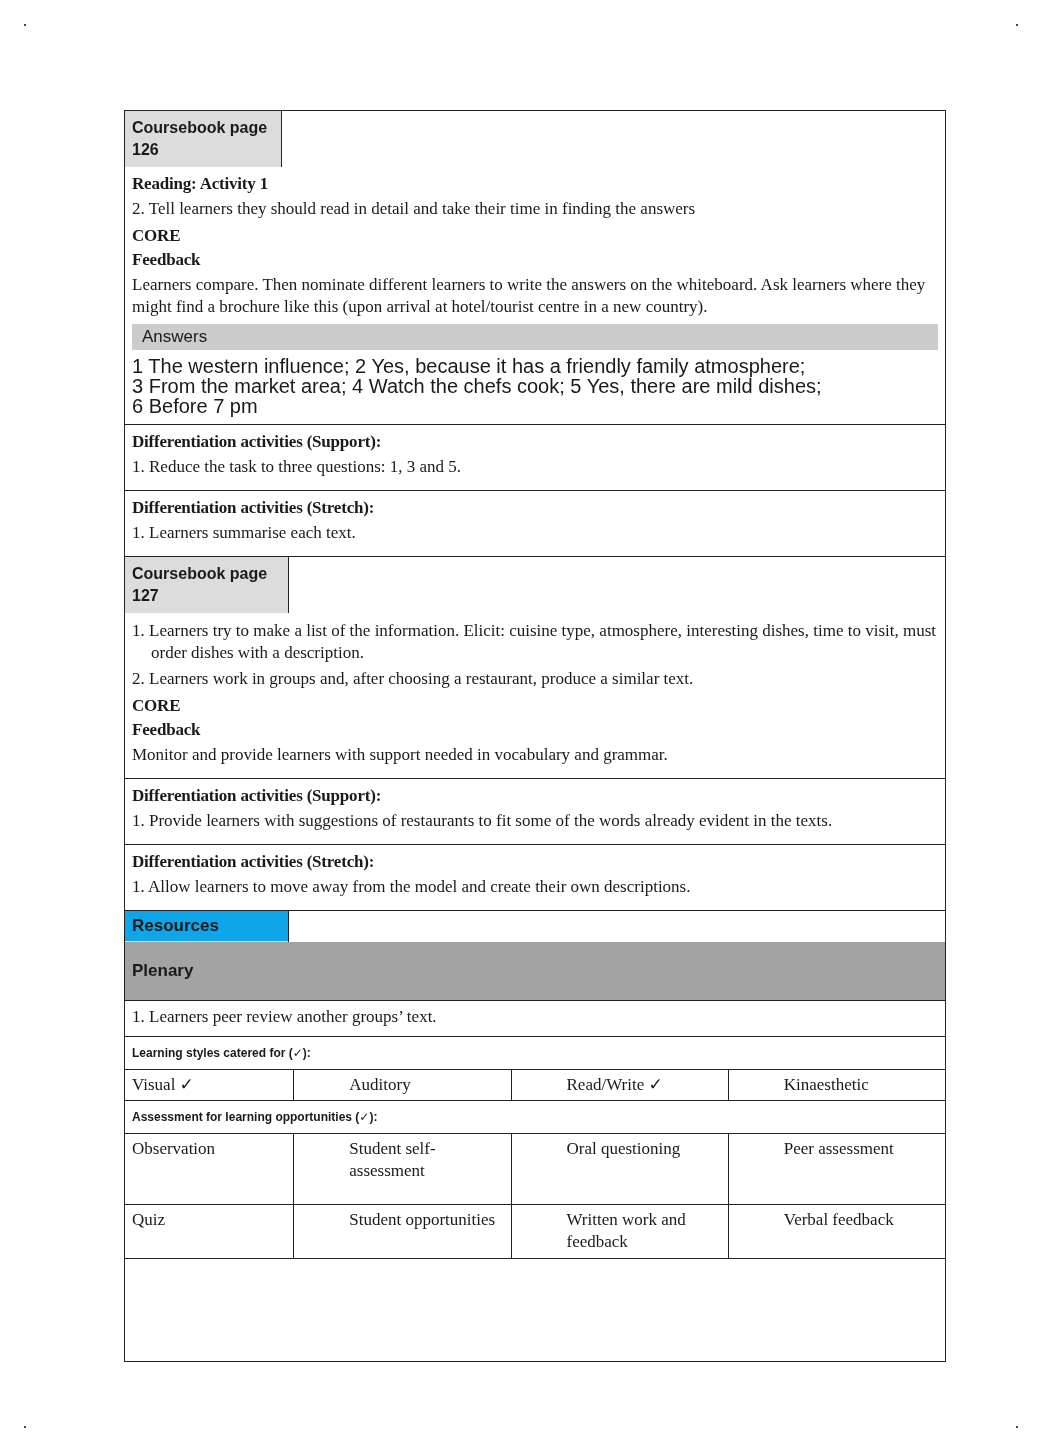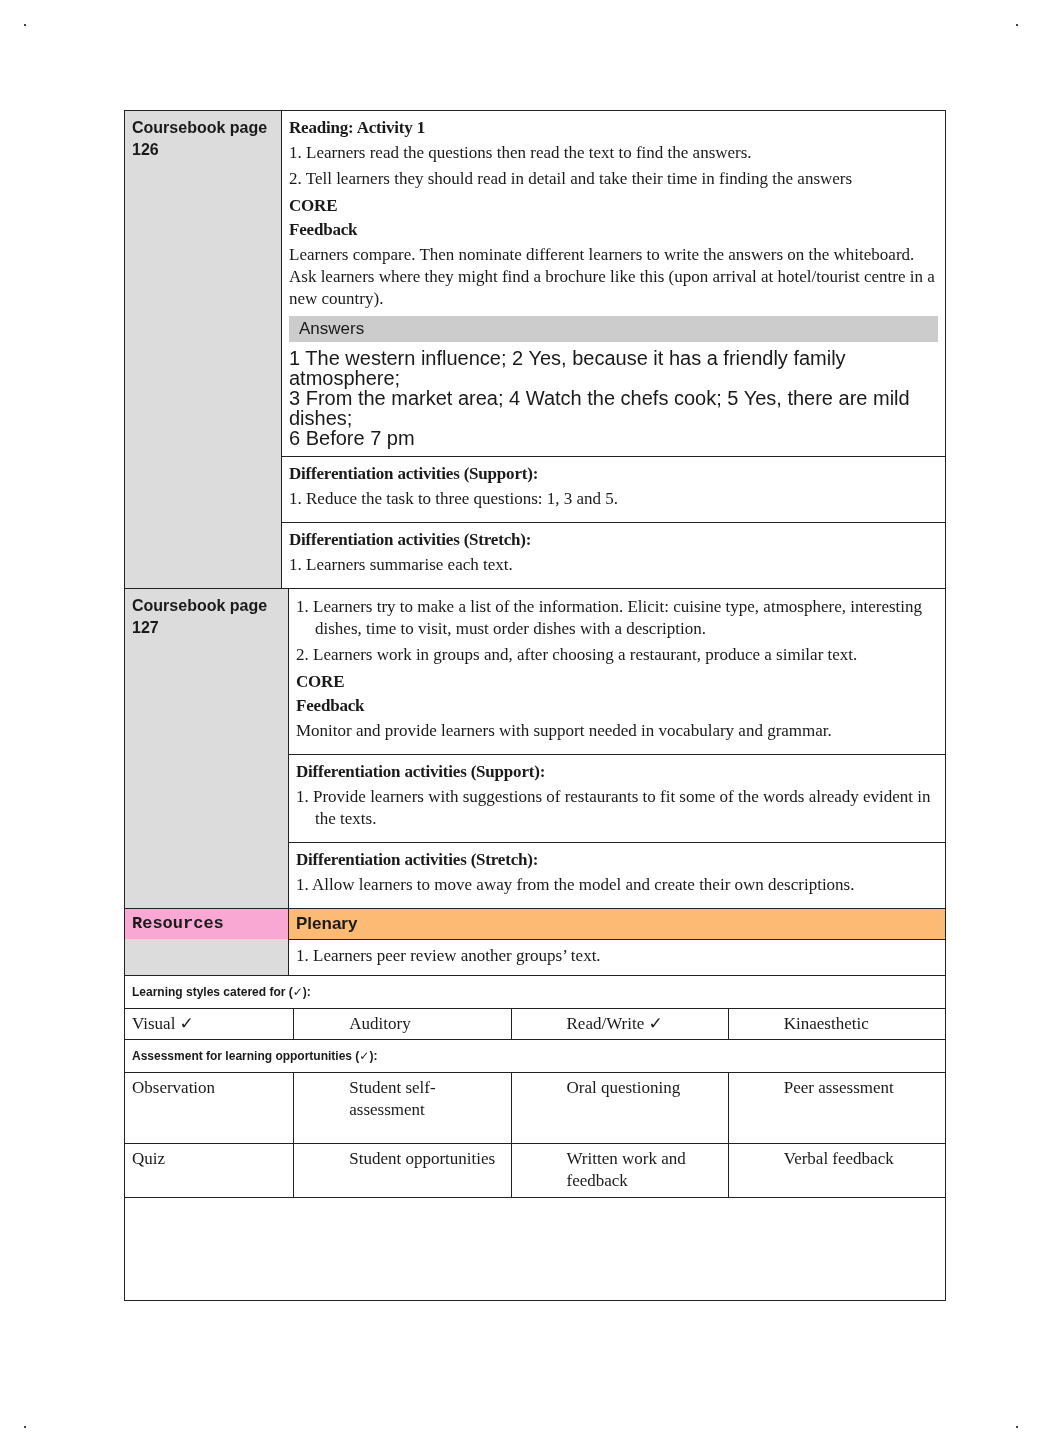--- a/index.html
+++ b/index.html
@@ -4,33 +4,33 @@
 <style>
   html, body { margin: 0; padding: 0; background: #ffffff; }
   body { width: 1042px; height: 1453px; position: relative; overflow: hidden; }
   .corner { position: absolute; width: 2px; height: 2px; background: #444; }
   .serif { font-family: "Liberation Serif", "DejaVu Serif", serif; }
   .sans { font-family: "Liberation Sans", "DejaVu Sans", sans-serif; }
   #doc {
     position: absolute; left: 124px; top: 110px; width: 822px;
     border: 1.5px solid #222; box-sizing: border-box; color: #1a1a1a;
   }
-  .row { display: flex; border-bottom: 1.5px solid #222; }
+  .row { display: flex; border-bottom: 1.5px solid #222; flex-direction: column; }
   .row:last-child { border-bottom: none; }
   .left { width: 164px; flex: none; background: #dcdcdc; border-right: 1.5px solid #222; box-sizing: border-box; padding: 6px 7px; font-size: 16px; font-weight: bold; line-height: 22px; }
   .right { flex: 1; }
   .sect { border-bottom: 1.5px solid #222; padding: 5px 7px 8px 7px; }
   .sect:last-child { border-bottom: none; }
   .h { font-weight: bold; font-size: 17px; line-height: 24px; letter-spacing: -0.2px; }
   .p { font-size: 17px; line-height: 22px; margin: 2px 0 4px 0; }
   .li { font-size: 17px; line-height: 22px; padding-left: 19px; text-indent: -19px; margin: 2px 0 4px 0; }
   .answers-head { background: #cccccc; font-size: 17px; padding: 2px 10px; margin: 6px 0 6px 0; line-height: 22px; }
   .ans { font-size: 20px; line-height: 20px; }
-  .plenary-head { background: #fdba74; font-weight: bold; font-size: 17px; padding: 5px 7px; line-height: 20px; border-bottom: 1.5px solid #222; }
-  .resources-head { background: #f9a8d4; font-family: Liberation Mono, monospace; }
+  .plenary-head { background: #a3a3a3; font-weight: bold; font-size: 17px; padding: 19px 7px; line-height: 20px; border-bottom: 1.5px solid #222; }
+  .resources-head { background: #0ea5e9; }
   .full { padding: 5px 7px; font-weight: bold; font-size: 12px; line-height: 22px; border-bottom: 1.5px solid #222; }
   .grid4 { display: flex; border-bottom: 1.5px solid #222; gap: 48px; }
   .grid4 .c { flex: 1; border-right: 1.5px solid #222; padding: 4px 7px; font-size: 17px; line-height: 22px; box-sizing: border-box; }
   .grid4 .c:last-child { border-right: none; }
   .tall .c { height: 70px; }
   .mid .c { height: 53px; }
   .blank { height: 102px; }
 </style>
 </head>
 <body>
@@ -40,21 +40,20 @@
 <div class="corner" style="left:24px;top:1426px;"></div>
 <div class="corner" style="left:1016px;top:1426px;"></div>
 
 <div id="doc">
 
   <div class="row">
     <div class="left sans" style="width:157px;">Coursebook page 126</div>
     <div class="right serif">
       <div class="sect">
         <div class="h">Reading: Activity 1</div>
-        <div class="li">1. Learners read the questions then read the text to find the answers.</div>
         <div class="li">2. Tell learners they should read in detail and take their time in finding the answers</div>
         <div class="h">CORE</div>
         <div class="h">Feedback</div>
         <div class="p">Learners compare. Then nominate different learners to write the answers on the whiteboard. Ask learners where they might find a brochure like this (upon arrival at hotel/tourist centre in a new country).</div>
         <div class="answers-head sans">Answers</div>
         <div class="ans sans">1 The western influence; 2 Yes, because it has a friendly family atmosphere;</div>
         <div class="ans sans">3 From the market area; 4 Watch the chefs cook; 5 Yes, there are mild dishes;</div>
         <div class="ans sans">6 Before 7 pm</div>
       </div>
       <div class="sect">

